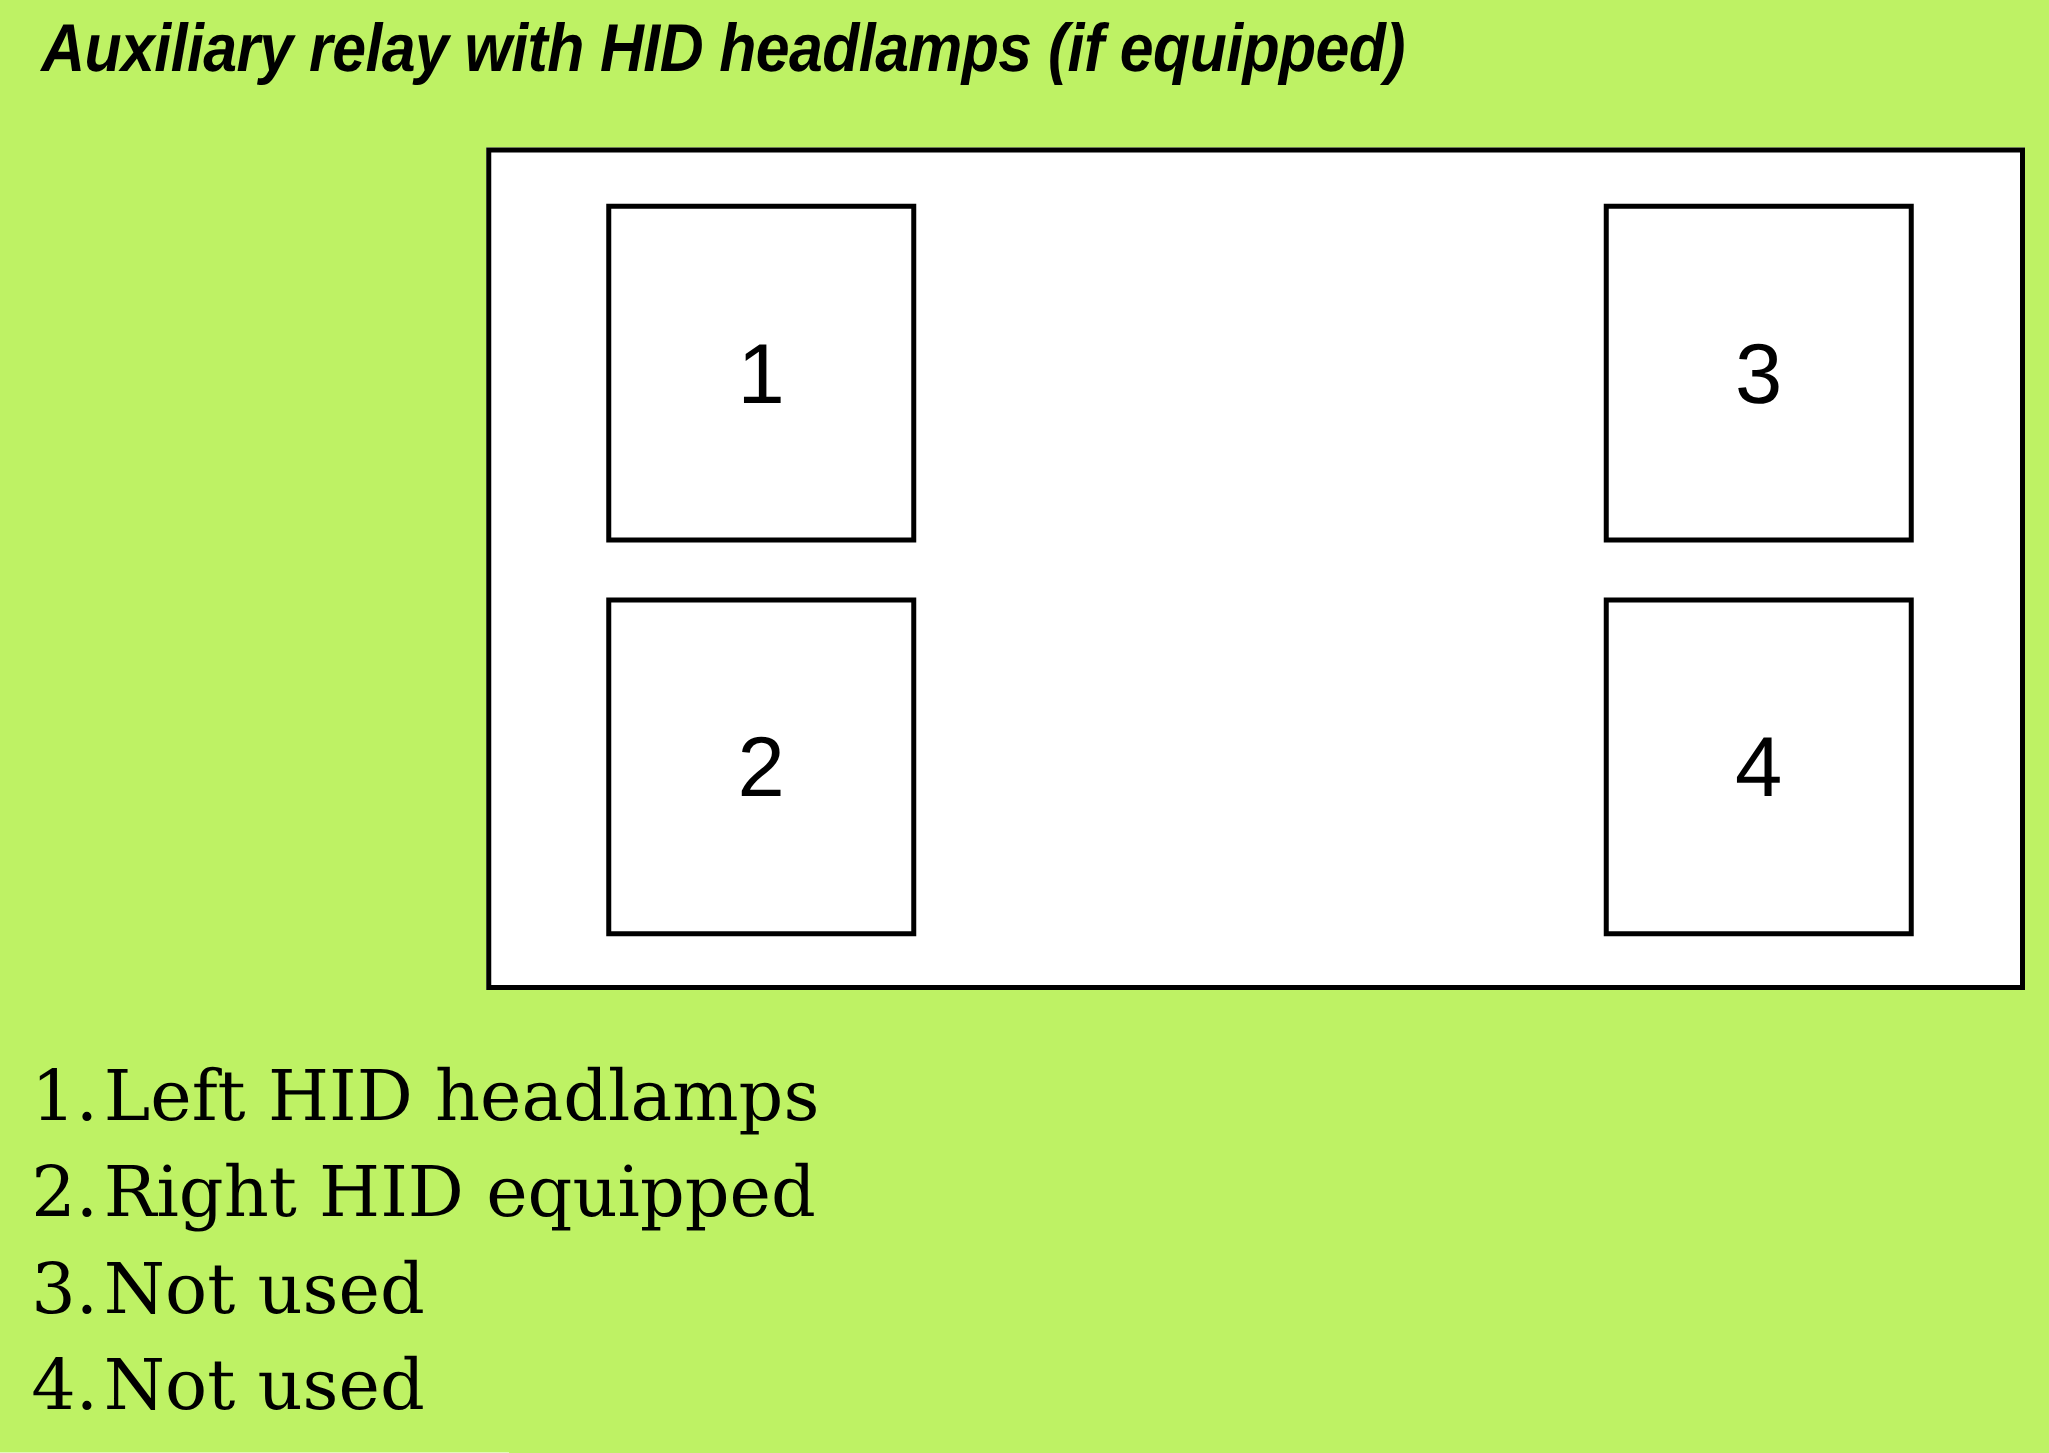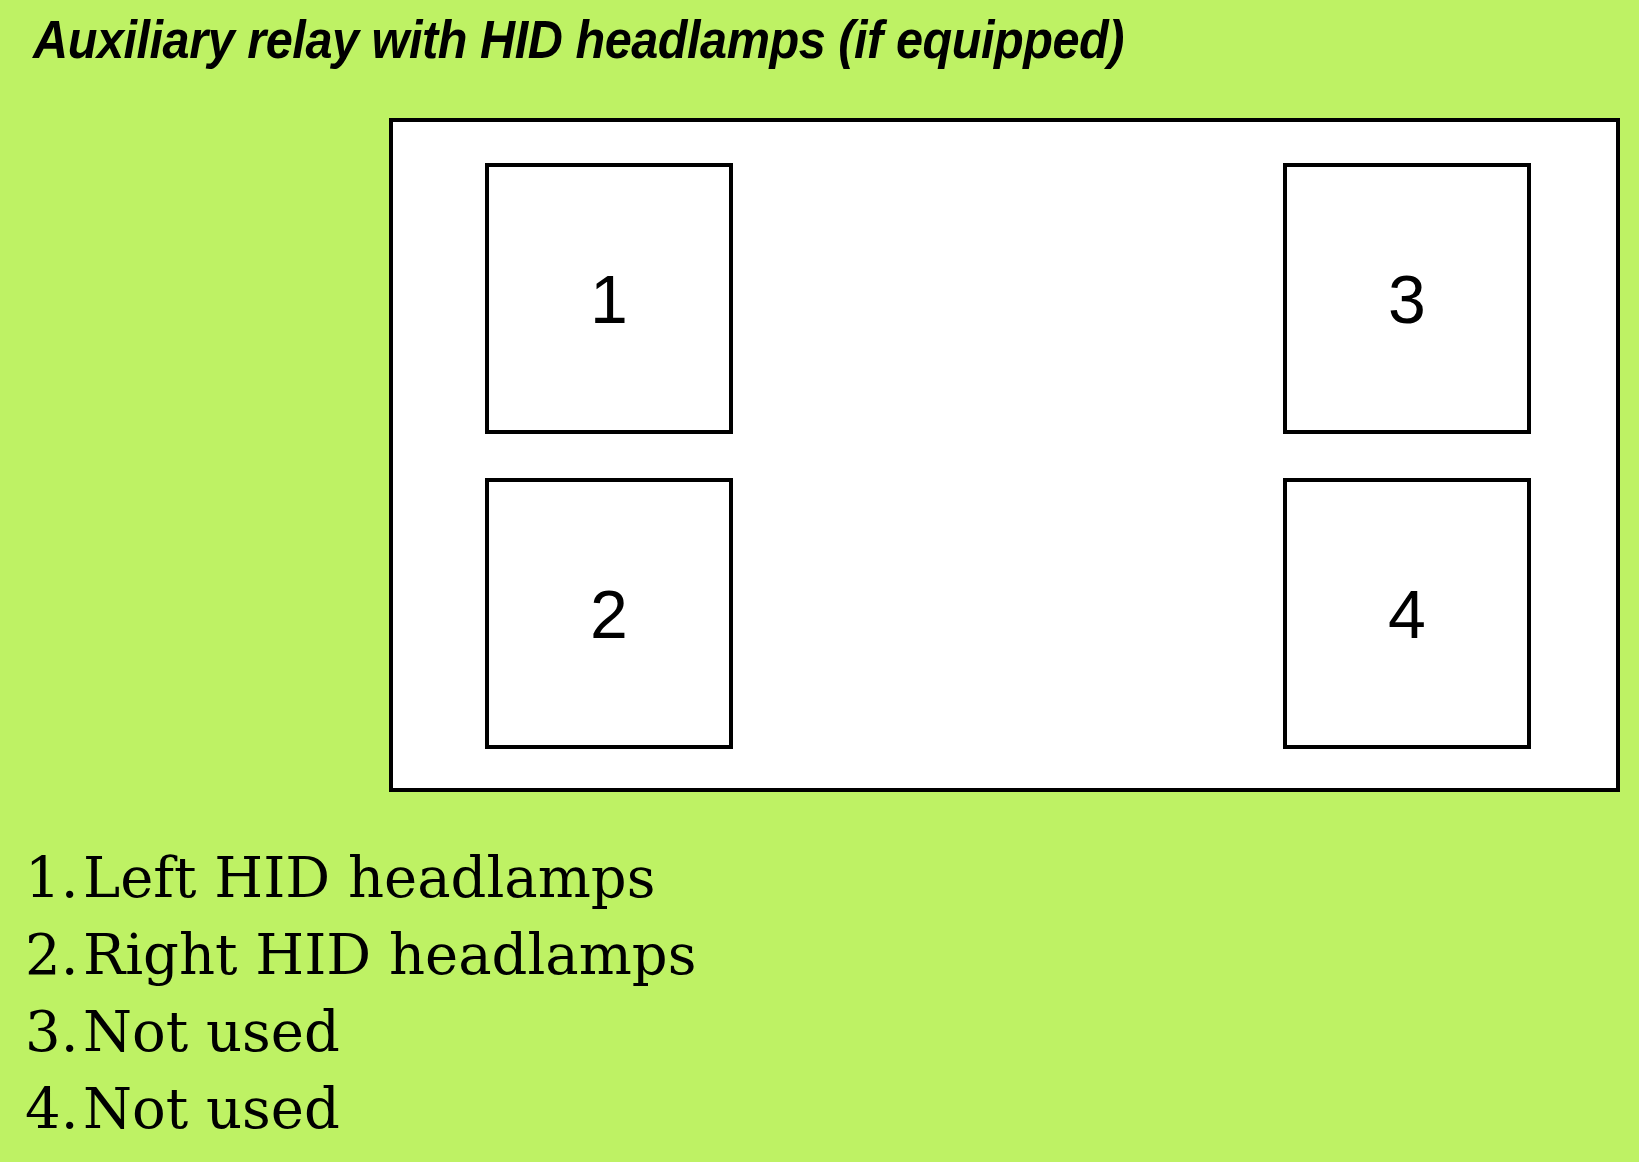--- a/index.html
+++ b/index.html
@@ -120,21 +120,21 @@
     </div>
   </div>
 
   <div class="legend">
     <div class="legend-row row-0">
       <span class="marker">1.</span>
       <span class="label">Left HID headlamps</span>
     </div>
     <div class="legend-row row-1">
       <span class="marker">2.</span>
-      <span class="label">Right HID headlamps</span>
+      <span class="label">Right HID equipped</span>
     </div>
     <div class="legend-row row-2">
       <span class="marker">3.</span>
       <span class="label">Not used</span>
     </div>
     <div class="legend-row row-3">
       <span class="marker">4.</span>
       <span class="label">Not used</span>
     </div>
   </div>

